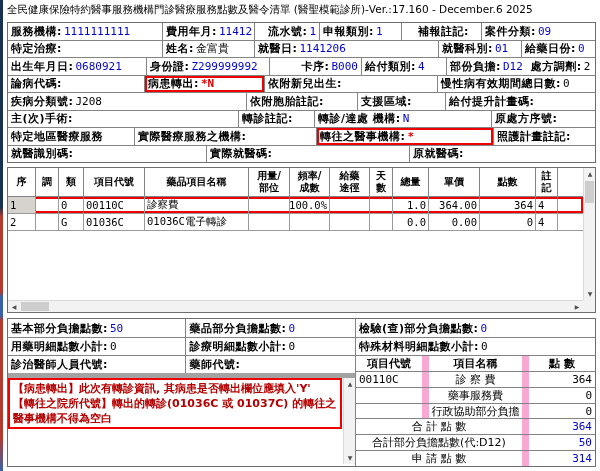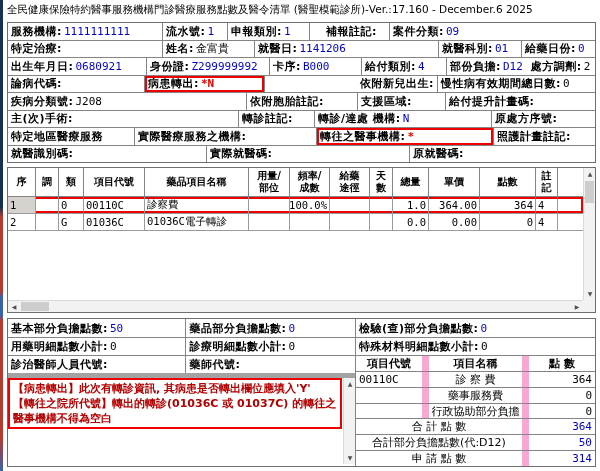--- a/index.html
+++ b/index.html
@@ -11,21 +11,21 @@
        overflow:hidden;font-size:10.5px;color:#000;}
   .panel{position:absolute;border:1px solid #6e6e6e;background:#fff;box-sizing:border-box;}
   #form-grid{left:7px;top:22px;width:589px;height:141px;display:flex;flex-direction:column;}
   .form-row{display:flex;flex:1;border-top:1px solid #848484;min-height:0;}
   .form-row:first-child{border-top:none;}
   .cell{display:flex;align-items:center;padding:0 3px;border-left:1px solid #848484;
         box-sizing:border-box;white-space:nowrap;overflow:hidden;}
   .cell:first-child{border-left:none;}
   .cell.grow{flex:1;}
   .cell.red-box{box-shadow:inset 0 0 0 2px #ee0000;}
-  .cell.spread{justify-content:flex-start;}
+  .cell.spread{justify-content:flex-end;}
   .part{display:flex;align-items:center;margin-right:8px;min-width:0;}
   .part:last-child{margin-right:0;}
   .lbl{font-weight:bold;letter-spacing:0.5px;}
   .val{color:#0000cf;font-family:"DejaVu Sans Mono","Liberation Mono",monospace;margin-left:2px;}
   .val.black{color:#000;}
   .val.red{color:#e00000;font-weight:bold;}
   #order-table{left:7px;top:167px;width:589px;height:146px;}
   .ot-content{position:absolute;left:0;top:0;right:12px;bottom:12px;display:flex;flex-direction:column;overflow:hidden;}
   .thead{display:flex;height:29px;border-bottom:1px solid #848484;box-sizing:border-box;}
   .th{display:flex;align-items:center;justify-content:center;text-align:center;border-left:1px solid #848484;
@@ -73,20 +73,26 @@
 <div class="titlebar">全民健康保險特約醫事服務機構門診醫療服務點數及醫令清單 (醫聖模範診所)-Ver.:17.160 - December.6 2025</div>
 
 <div id="form-grid" class="panel">
     <div class="form-row">
       <div class="cell" style="width: 154px;">
         <div class="part">
           <span class="lbl">服務機構:</span>
           <span class="val ">1111111111</span>
         </div>
       </div>
+      <div class="cell" style="width: 92px;">
+        <div class="part">
+          <span class="lbl">費用年月:</span>
+          <span class="val ">11412</span>
+        </div>
+      </div>
       <div class="cell spread" style="width: 65px;">
         <div class="part">
           <span class="lbl">流水號:</span>
           <span class="val ">1</span>
         </div>
       </div>
       <div class="cell" style="width: 82px;">
         <div class="part">
           <span class="lbl">申報類別:</span>
           <span class="val ">1</span>
@@ -176,21 +182,21 @@
         <div class="part">
           <span class="lbl">論病代碼:</span>
         </div>
       </div>
       <div class="cell red-box" style="width: 120px;">
         <div class="part">
           <span class="lbl">病患轉出:</span>
           <span class="val red">*N</span>
         </div>
       </div>
-      <div class="cell" style="width: 173px; justify-content: flex-end;">
+      <div class="cell" style="width: 173px;">
         <div class="part">
           <span class="lbl">依附新兒出生:</span>
         </div>
       </div>
       <div class="cell grow">
         <div class="part">
           <span class="lbl">慢性病有效期間總日數:</span>
           <span class="val black">0</span>
         </div>
       </div>

